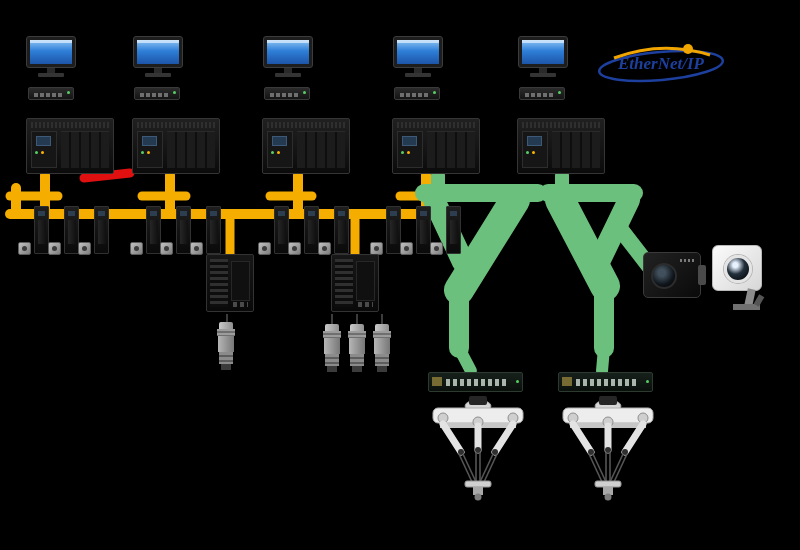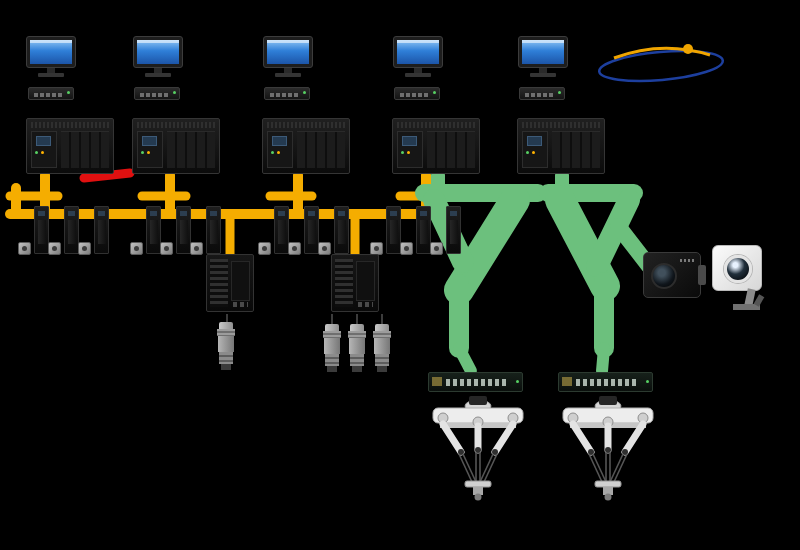--- a/index.html
+++ b/index.html
@@ -396,15 +396,16 @@
     <rect x="45" y="93" width="10" height="8" fill="#a8a8a8"></rect>
     <circle cx="50" cy="103" r="3.5" fill="#7d7d7d"></circle>
   </svg>
 
   <div class="dev logo" style="left:596px;top:38px">
     <svg width="130" height="50" viewBox="0 0 130 50">
       <ellipse cx="65" cy="28" rx="62" ry="14" fill="none" style="stroke:var(--logo-blue,#1d3f9e)" stroke-width="2.5" transform="rotate(-5 65 28)"></ellipse>
       <path d="M18 20 Q66 2 114 17" fill="none" style="stroke:var(--logo-orange,#f0a500)" stroke-width="3"></path>
       <circle cx="92" cy="11" r="5" style="fill:var(--logo-orange,#f0a500)"></circle>
     </svg>
+    <span class="logo-text">EtherNet/IP</span>
   </div>
 
 </div>
 
 </body></html>

